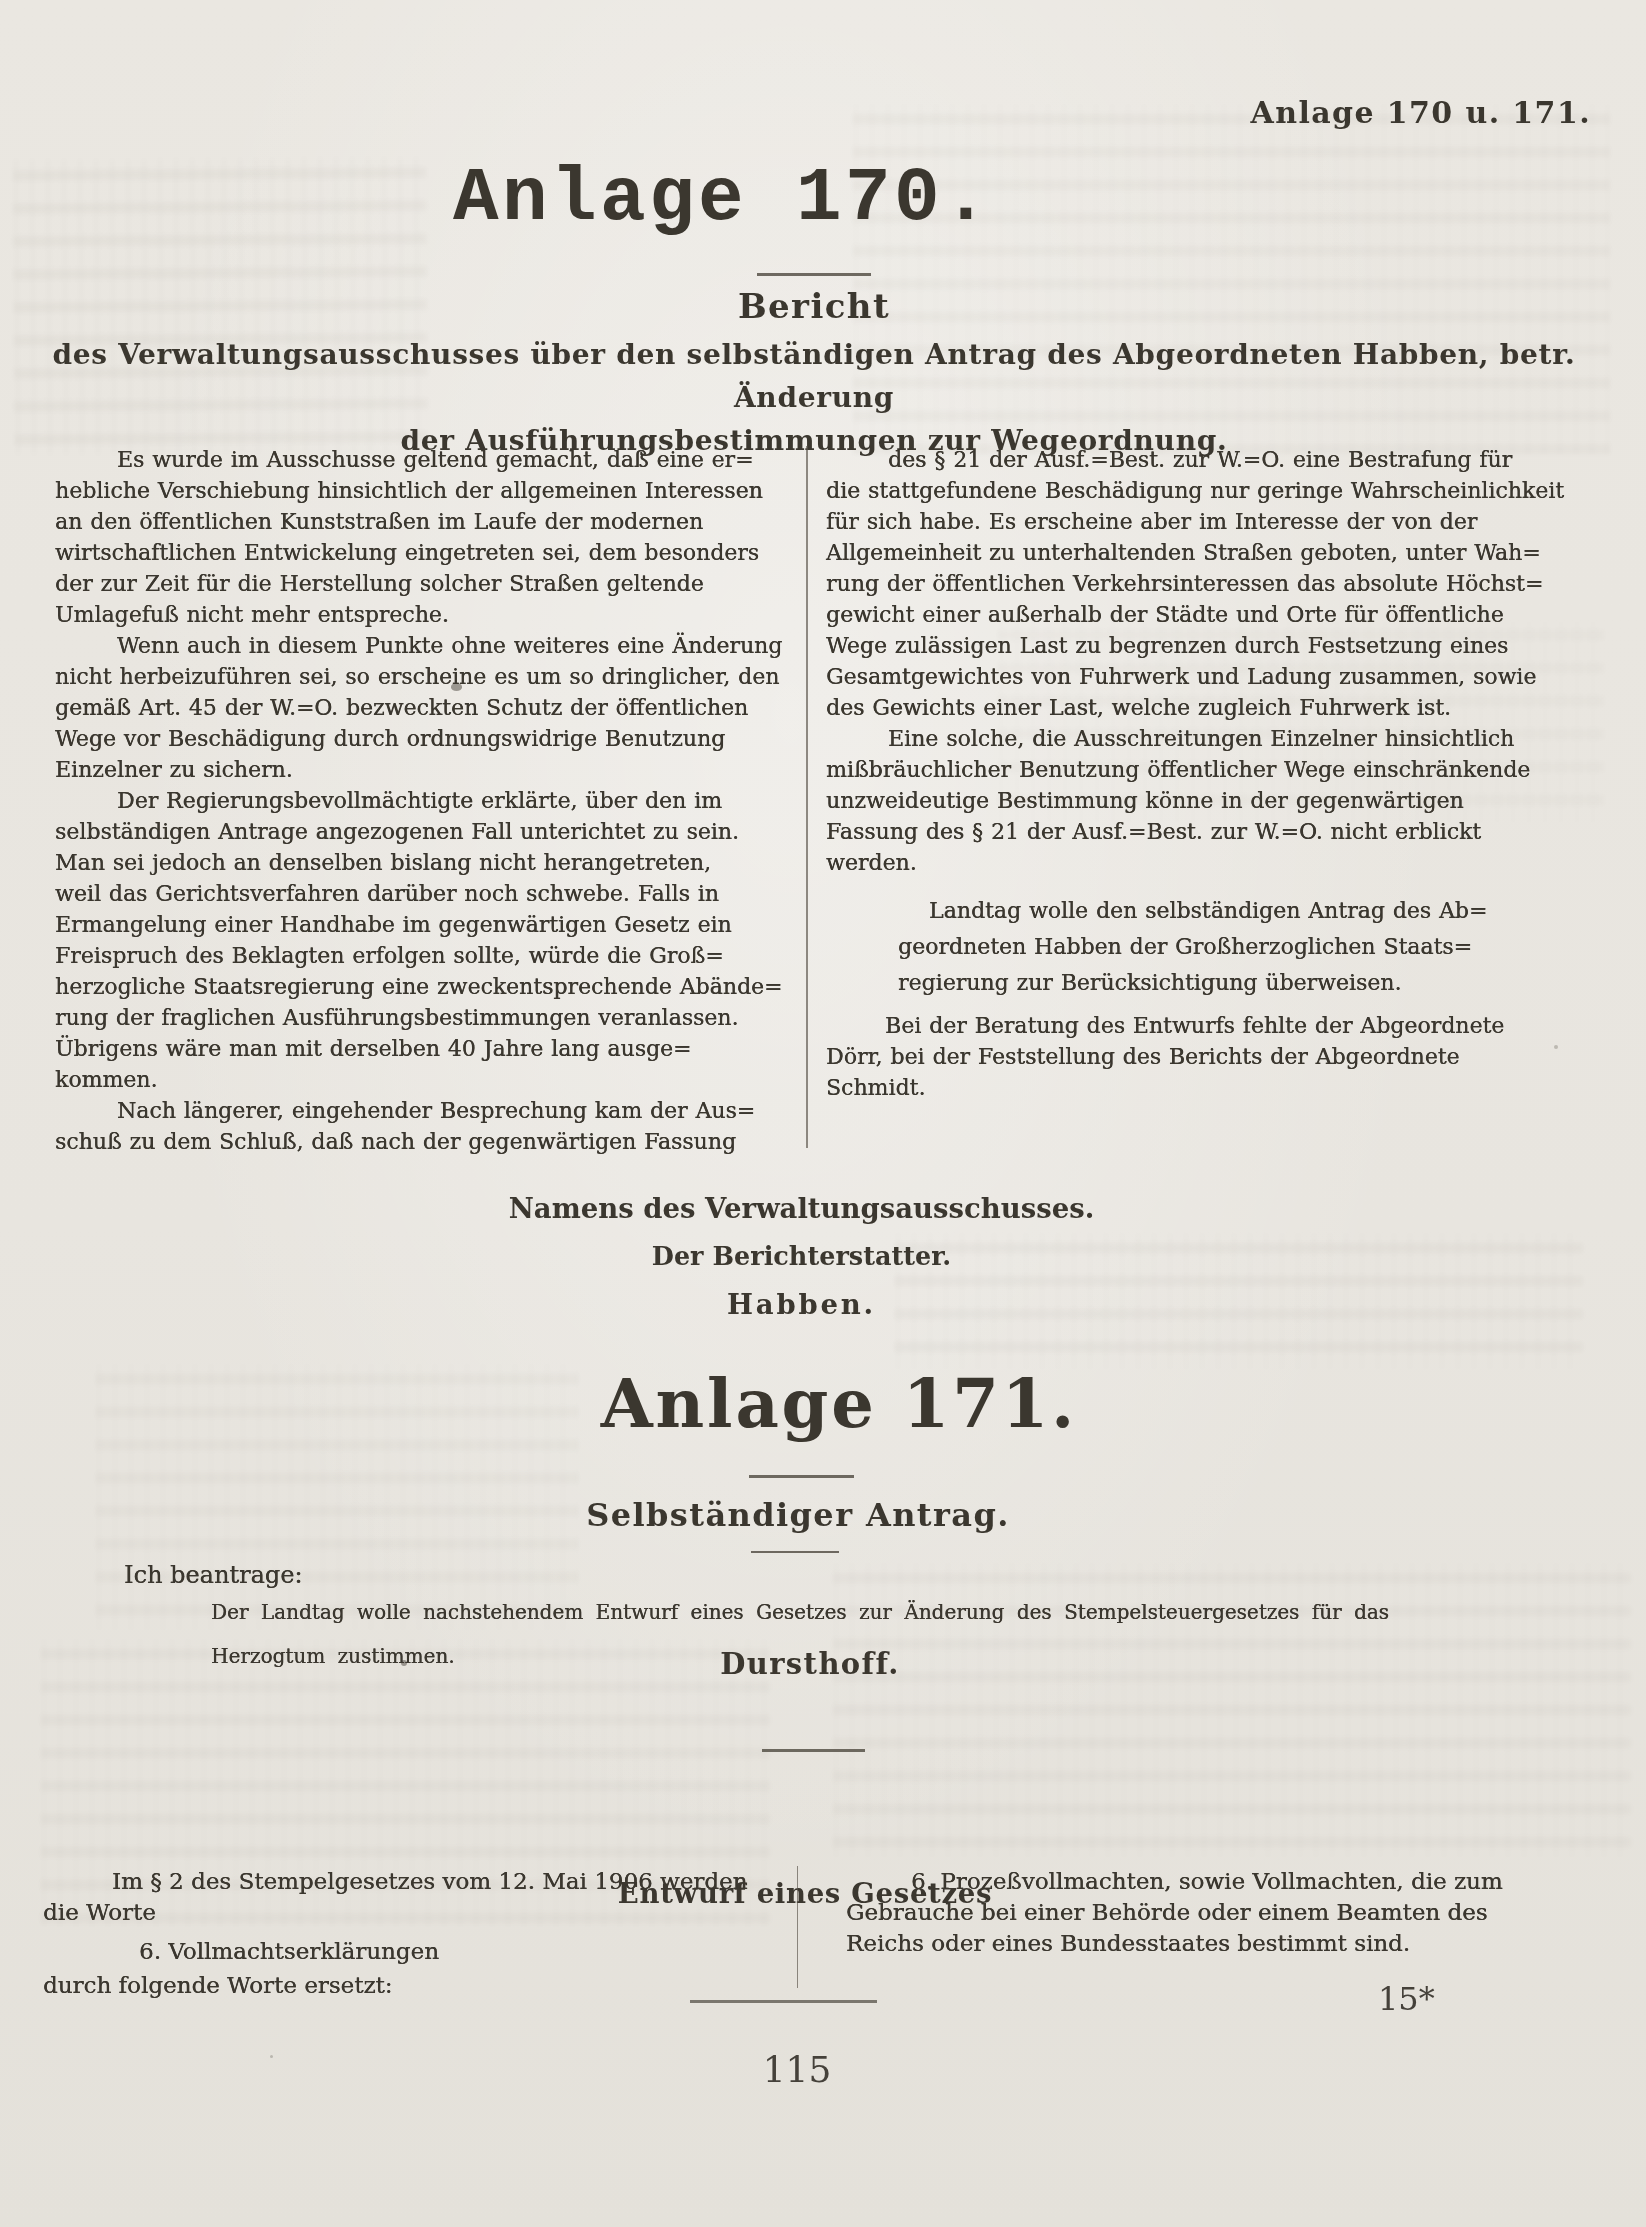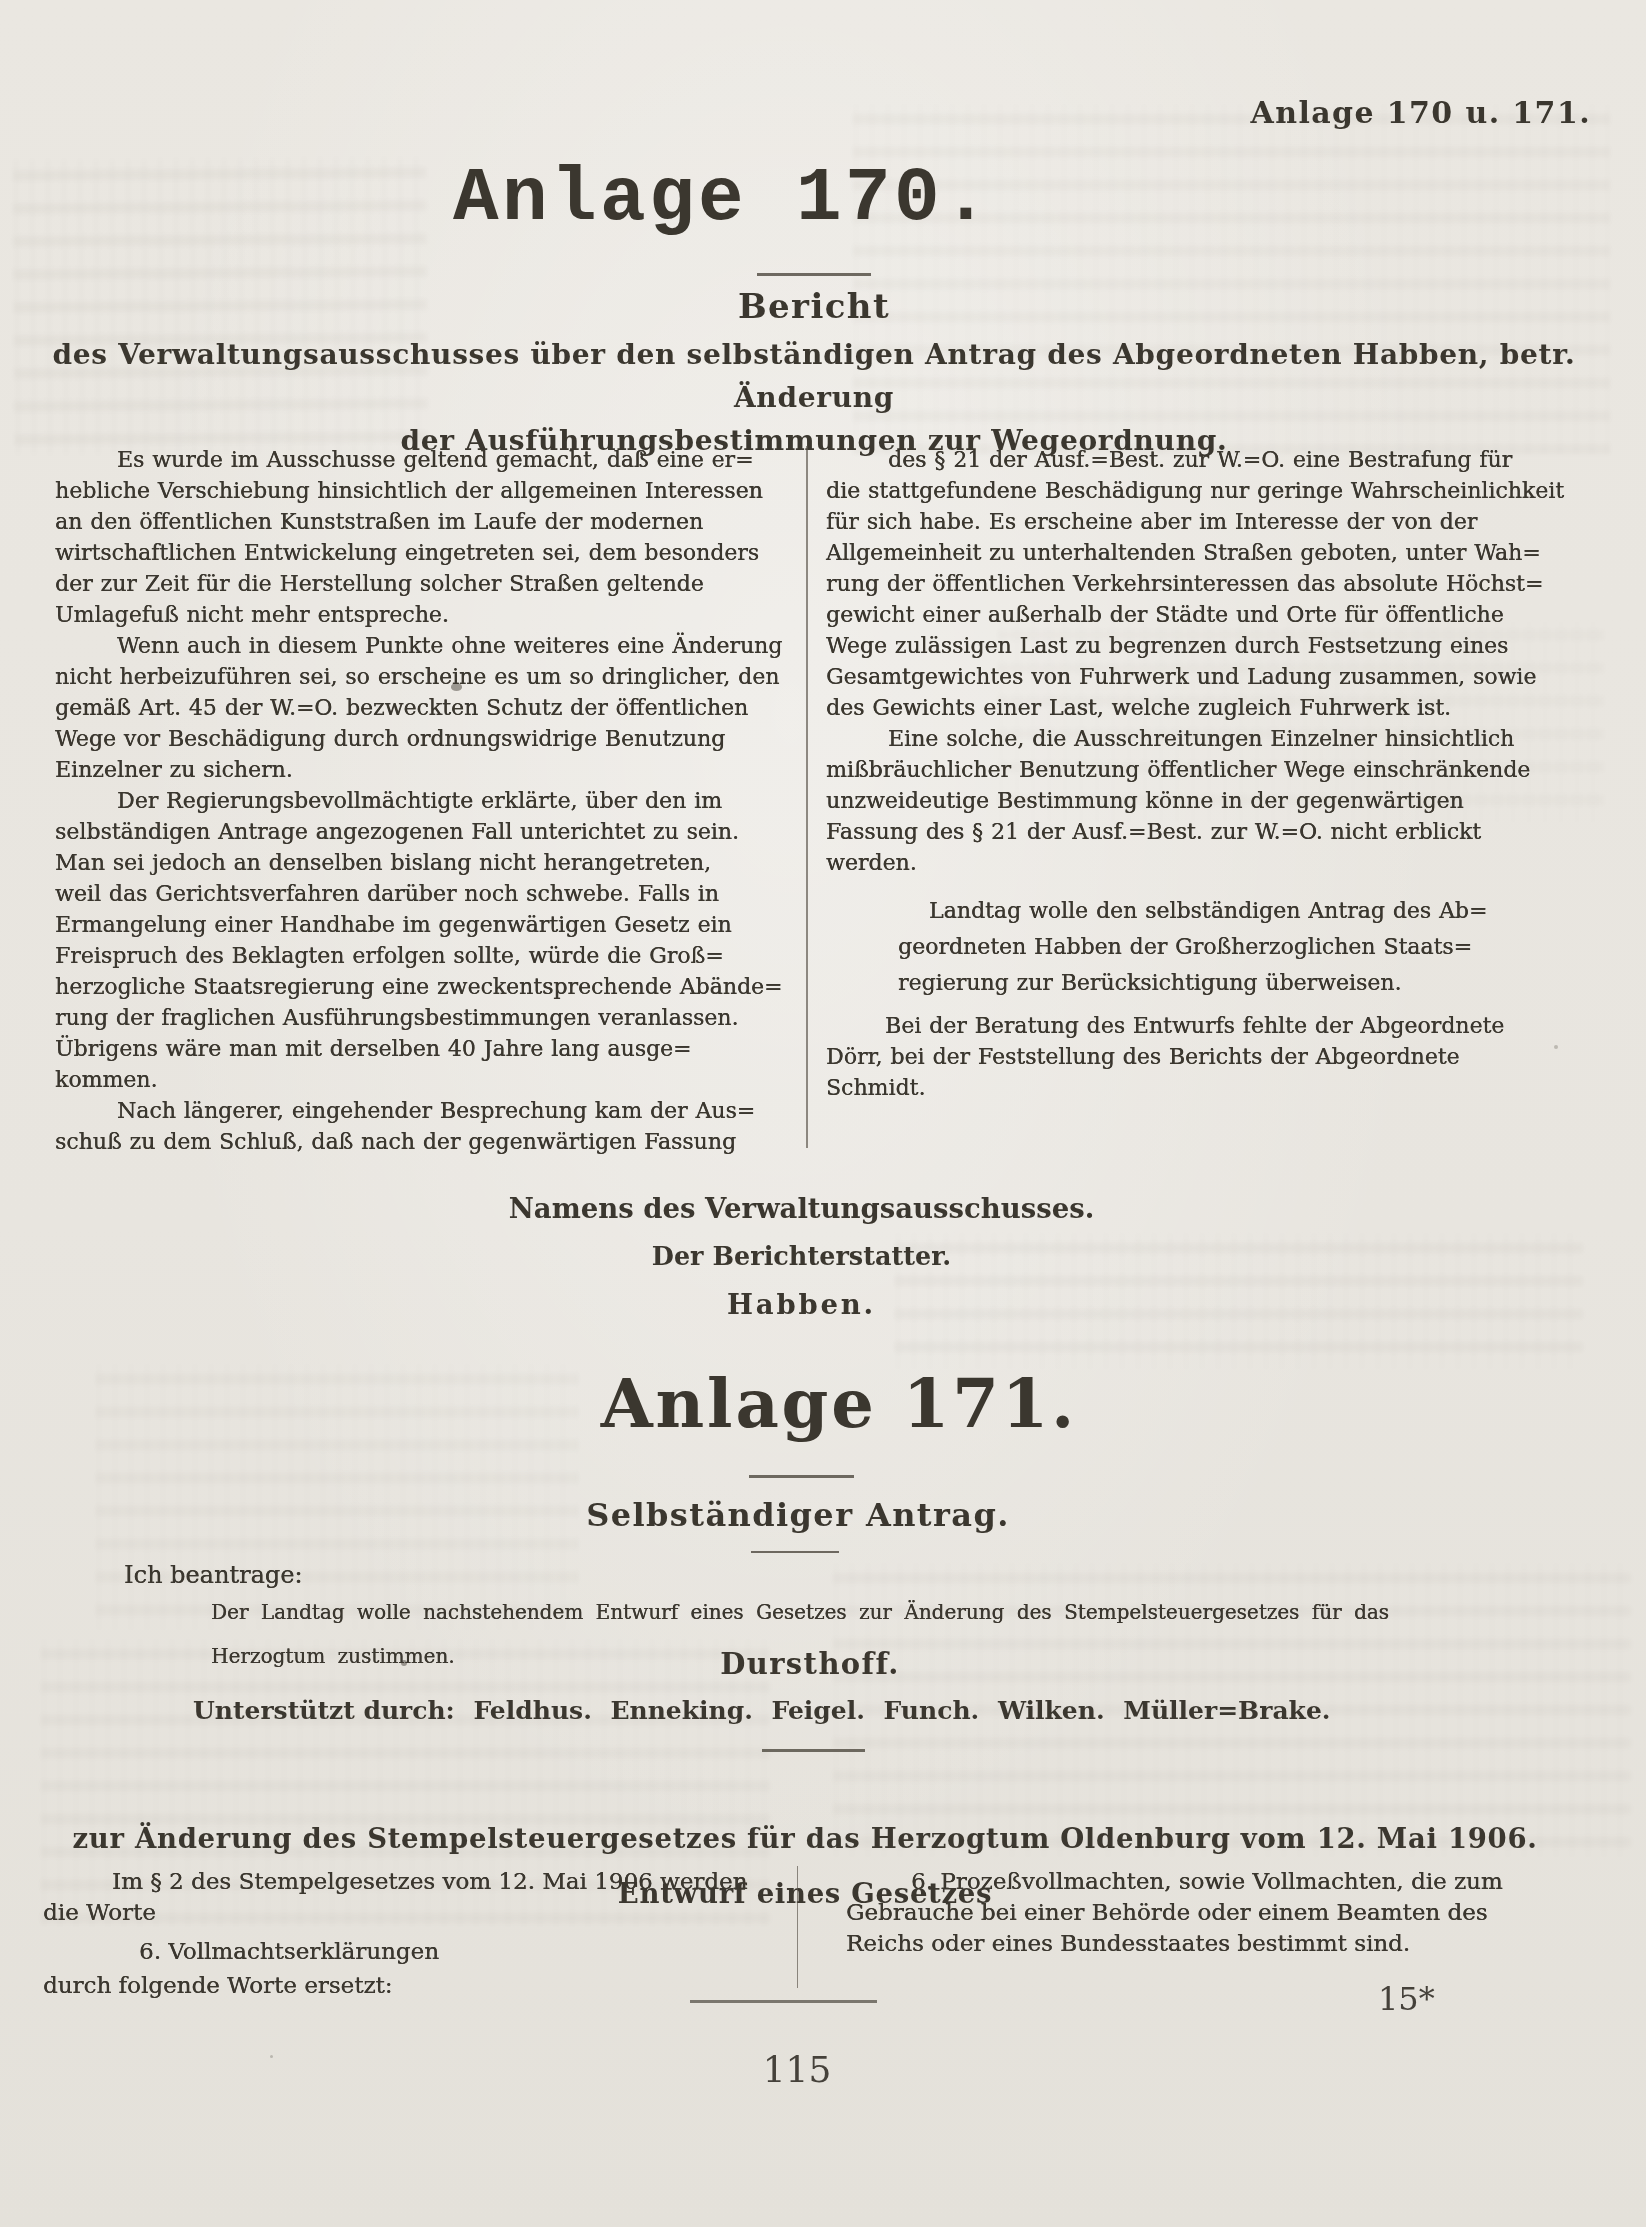--- a/index.html
+++ b/index.html
@@ -125,36 +125,24 @@
   <h3 class="center-line frak sa-heading" style="margin:0;">Selbständiger Antrag.</h3>
 
   <div class="rule" style="left:751px;top:1551px;width:88px;height:2.1px;"></div>
 
   <div class="motion-intro">Ich beantrage:</div>
 
   <div class="motion-text">Der Landtag wolle nachstehendem Entwurf eines Gesetzes zur Änderung des Stempelsteuergesetzes für das<br>Herzogtum zustimmen.</div>
 
   <div class="center-line frak mover">Dursthoff.</div>
 
-  <div class="support-row">
-    <span>Unterstützt durch:</span>
-    <span style="display:flex;gap:18.6px;">
-        <span>Feldhus.</span>
-        <span>Enneking.</span>
-        <span>Feigel.</span>
-        <span>Funch.</span>
-        <span>Wilken.</span>
-        <span>Müller=Brake.</span>
-      </span>
-  </div>
 
   <div class="rule" style="left:762px;top:1749px;width:103px;height:2.8px;"></div>
 
   <div class="center-line law-heading frak">Entwurf eines Gesetzes</div>
-  <div class="center-line law-subheading frak">zur Änderung des Stempelsteuergesetzes für das Herzogtum Oldenburg vom 12. Mai 1906.</div>
 
   <div class="law-col law-col-left">
       <div class="para">Im § 2 des Stempelgesetzes vom 12. Mai 1906 werden</div>
       <div class="para">die Worte</div>
       <div class="para">6. Vollmachtserklärungen</div>
       <div class="para">durch folgende Worte ersetzt:</div>
     </div>
 
   <div class="vdivider divider-law"></div>
 

